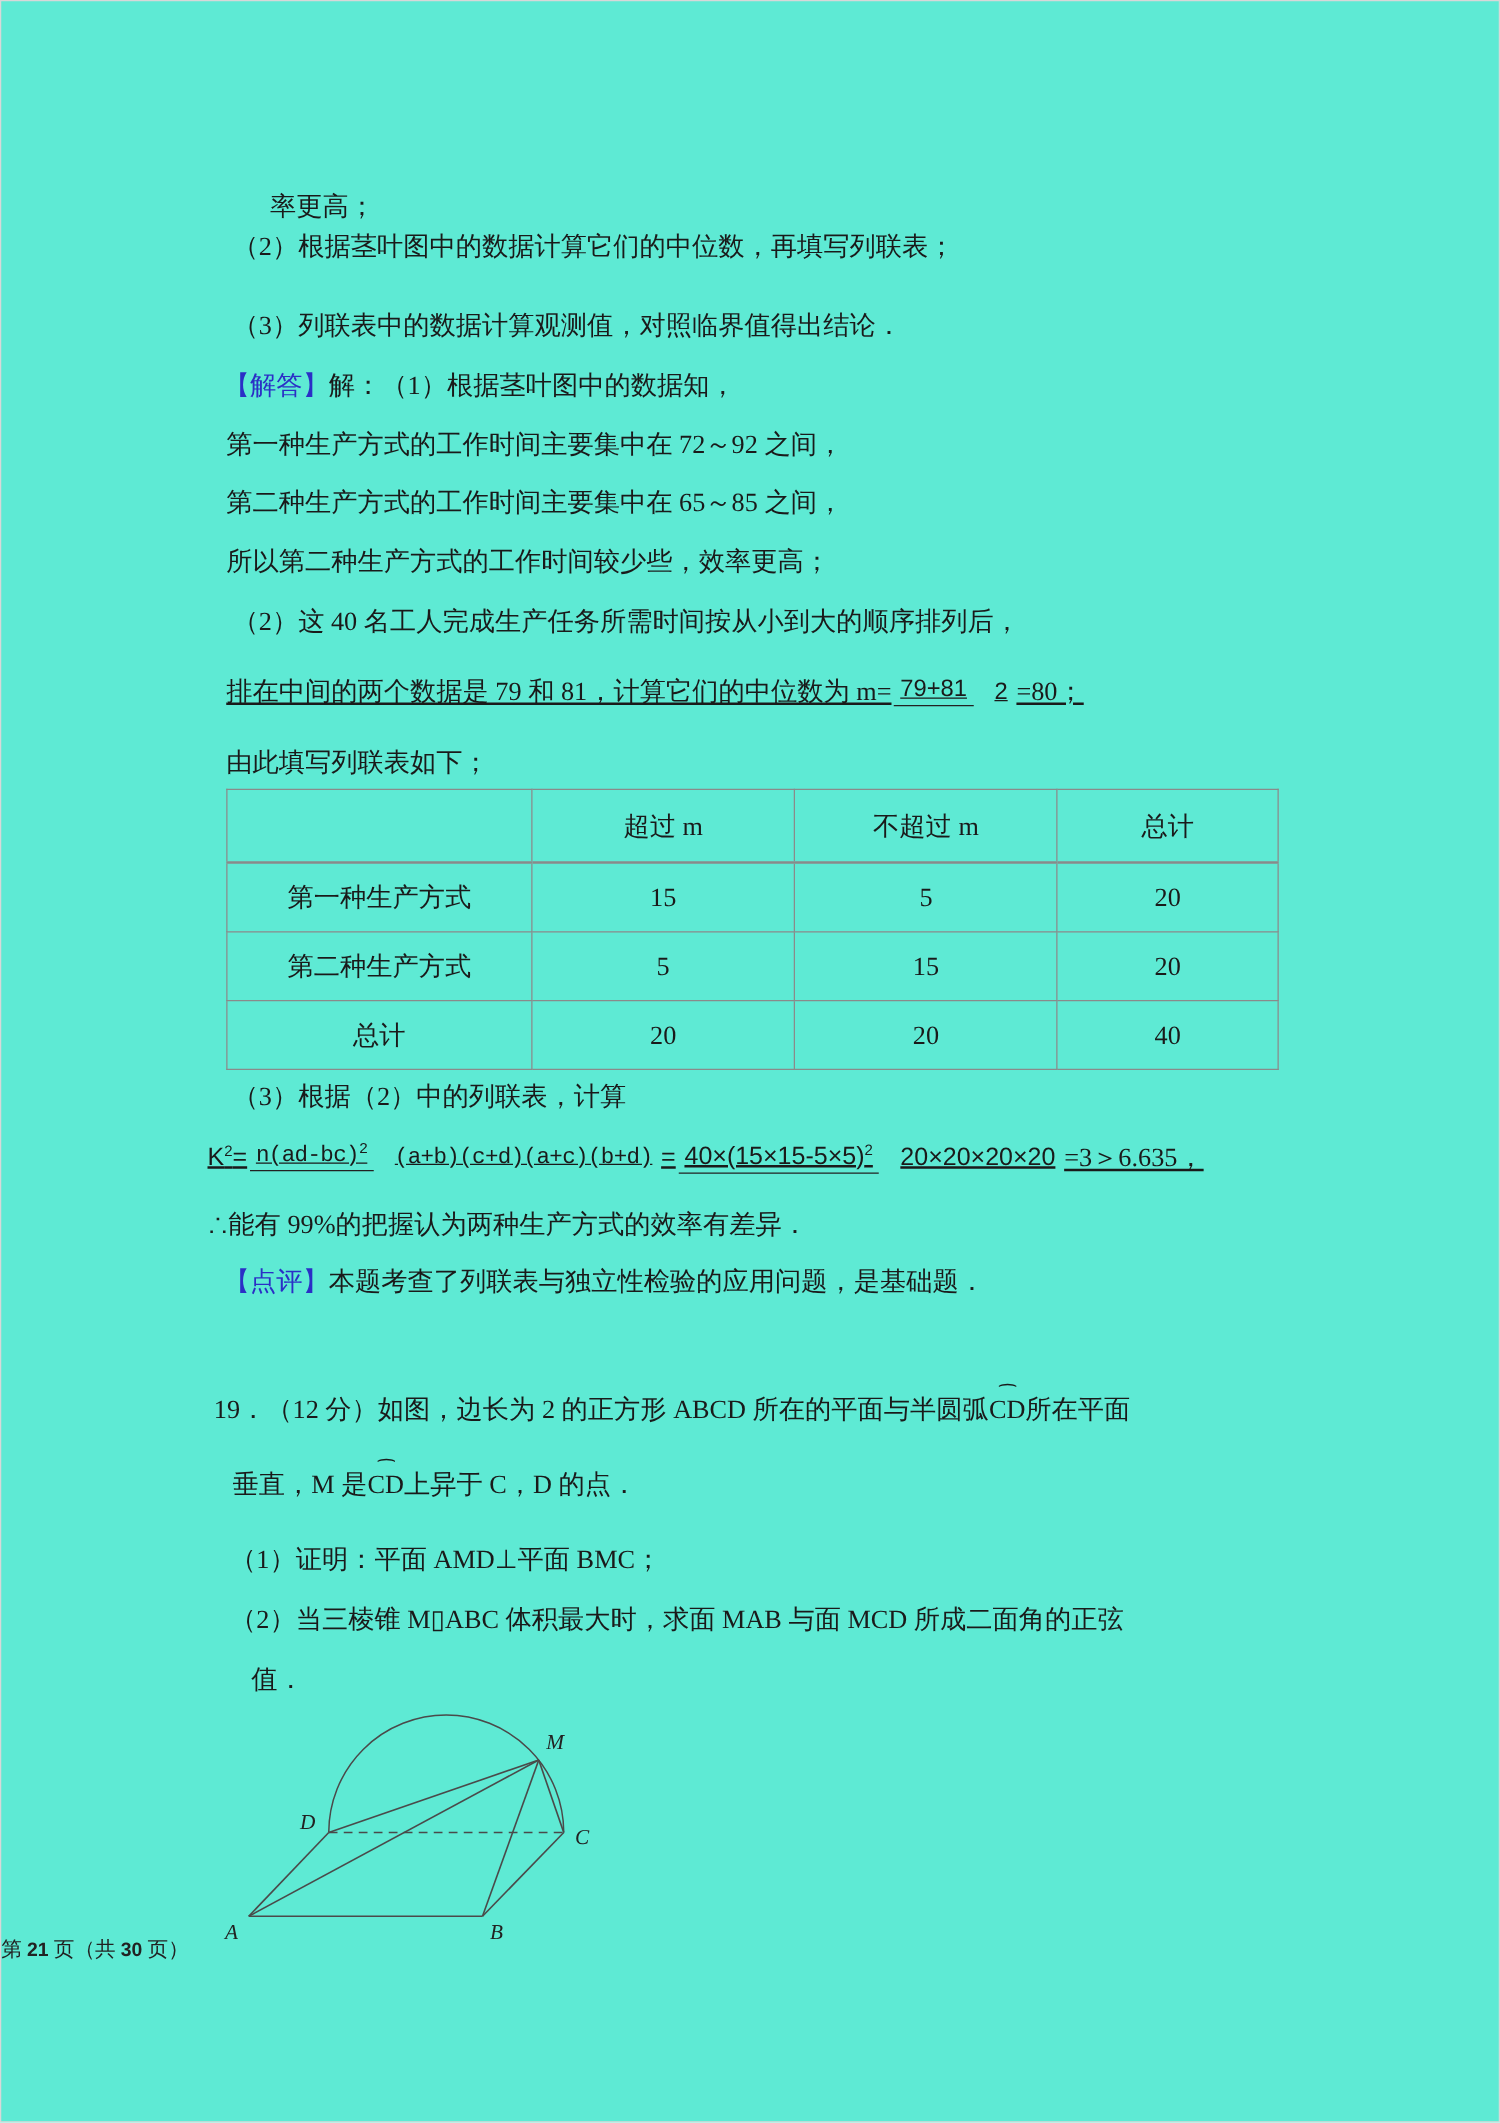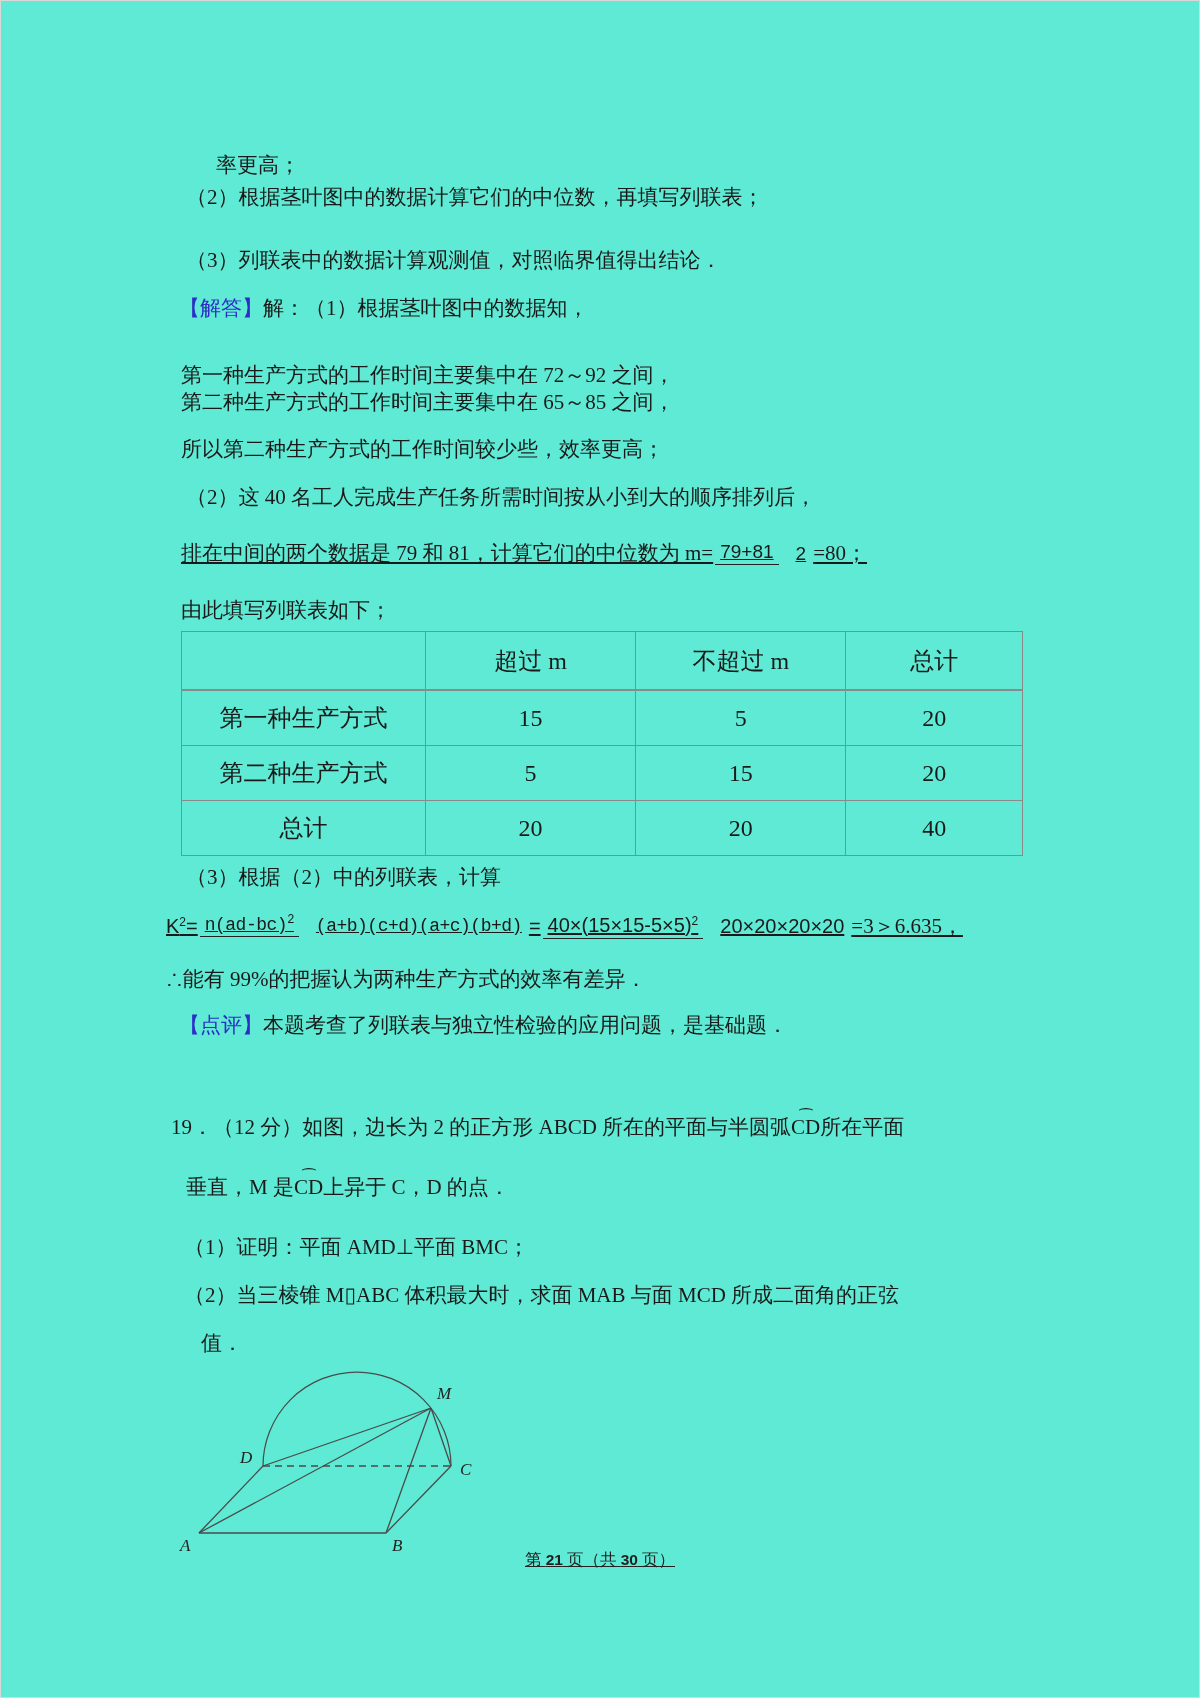--- a/index.html
+++ b/index.html
@@ -31,42 +31,42 @@
   .frac .den{display:block;padding:1px 5px 0 5px;}
   .formula-row{display:flex;align-items:center;text-decoration:underline;}
   .sup{font-size:12px;vertical-align:7px;line-height:0;}
   .mono{font-family:"Liberation Mono", monospace;font-size:18px;letter-spacing:-0.5px;}
   .sansfrac{font-family:"Liberation Sans", sans-serif;font-size:19px;}
   
   .hat{position:relative;display:inline-block;}
   .hat .arc{position:absolute;left:50%;top:-0.68em;transform:translateX(-50%) scaleX(1.7);font-size:0.72em;line-height:1;color:#1a1a1a;}
   
   .ctable{position:absolute;left:15px;border-collapse:collapse;table-layout:fixed;}
-  .ctable td,.ctable th{border:1px solid #8a8a8a;text-align:center;font-size:24px;font-weight:normal;vertical-align:middle;}
+  .ctable td,.ctable th{border:1px solid #8a8a8a;text-align:center;font-size:21px;font-weight:normal;vertical-align:middle;}
   .ctable thead th{height:55px;border-bottom:2px solid #8a8a8a;}
   .ctable tbody td{height:52px;}
   
   .fig{position:absolute;left:165px;top:1352px;}
   
-  .footer{position:absolute;left:0;right:0;top:1548px;text-align:center;font-size:16.5px;color:#222;text-decoration:underline;}
+  .footer{position:absolute;left:0;right:0;top:1548px;text-align:left;font-size:16.5px;color:#222;}
   .footer b{font-family:"Liberation Sans", sans-serif;font-size:15.5px;}
 </style>
 </head>
 <body>
 
 <div class="page">
   <div class="content">
 
     <div class="line ind50" style="top:148px">率更高；</div>
     <div class="line ind20" style="top:180px">（2）根据茎叶图中的数据计算它们的中位数，再填写列联表；</div>
     <div class="line ind20" style="top:243px">（3）列联表中的数据计算观测值，对照临界值得出结论．</div>
 
     <div class="line ind13" style="top:291px"><span class="blue">【解答】</span><span>解：（1）根据茎叶图中的数据知，</span></div>
 
-    <div class="line ind15" style="top:358px">第一种生产方式的工作时间主要集中在 72～92 之间，</div>
+    <div class="line ind15" style="top:338px">第一种生产方式的工作时间主要集中在 72～92 之间，</div>
     <div class="line ind15" style="top:385px">第二种生产方式的工作时间主要集中在 65～85 之间，</div>
     <div class="line ind15" style="top:432px">所以第二种生产方式的工作时间较少些，效率更高；</div>
     <div class="line ind20" style="top:480px">（2）这 40 名工人完成生产任务所需时间按从小到大的顺序排列后，</div>
 
     <div class="line ind15 formula-row" style="top:521px;height:62px">
       <span>排在中间的两个数据是 79 和 81，计算它们的中位数为 m=</span>
         <span class="frac sansfrac">
           <span class="num">79+81</span>
           <span class="den">2</span>
         </span>

